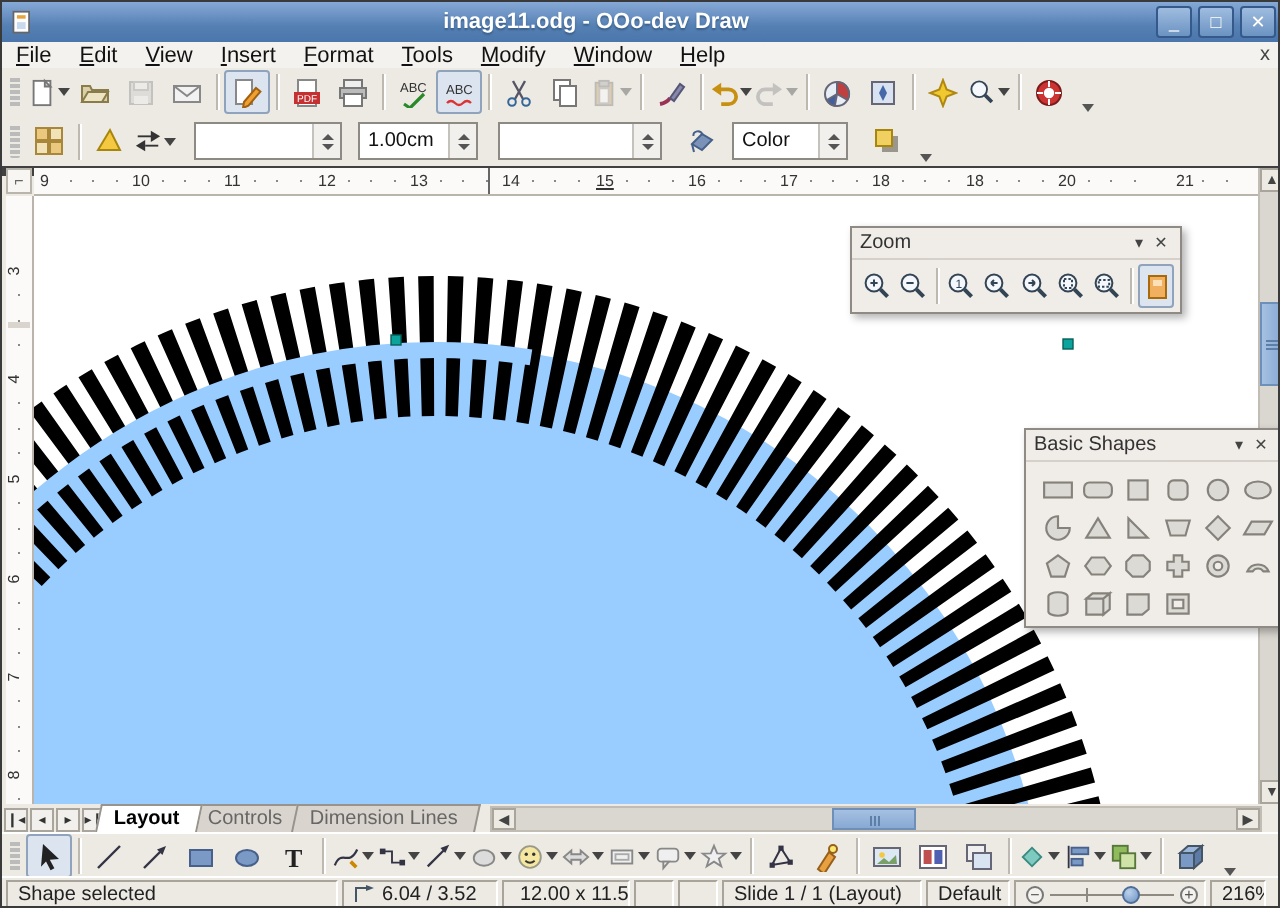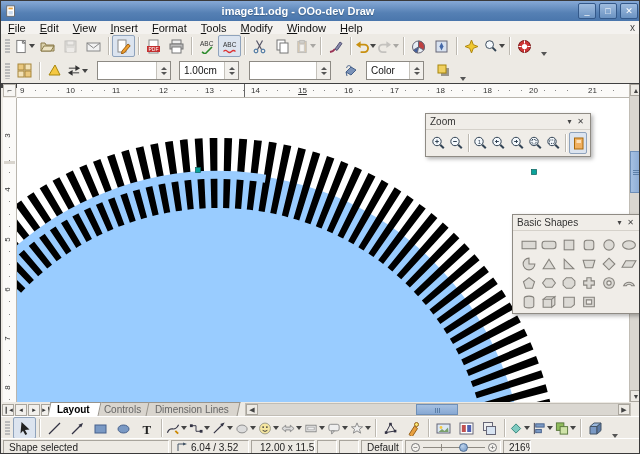--- a/index.html
+++ b/index.html
@@ -652,20 +652,21 @@
       <span>6.04 / 3.52</span>
     </div>
     <div class="scell" style="width:64px">
       <svg width="11" height="11" viewBox="0 0 11 11" style="margin-right:3px">
           <rect x="1" y="2" width="8" height="7" fill="none" stroke="#456" stroke-dasharray="2 1.5"></rect>
         </svg>
       <span>12.00 x 11.56</span>
     </div>
     <div class="scell" style="width:20px"></div>
     <div class="scell" style="width:20px"></div>
+    <div class="scell" style="width:100px">Slide 1 / 1 (Layout)</div>
     <div class="scell" style="width:42px">Default</div>
     <div class="scell" style="width:96px">
       <div id="zoomslider">
         <span class="zcirc">−</span>
         <span class="track">
             <span class="tick"></span>
             <span class="knob"></span>
           </span>
         <span class="zcirc">+</span>
       </div>

